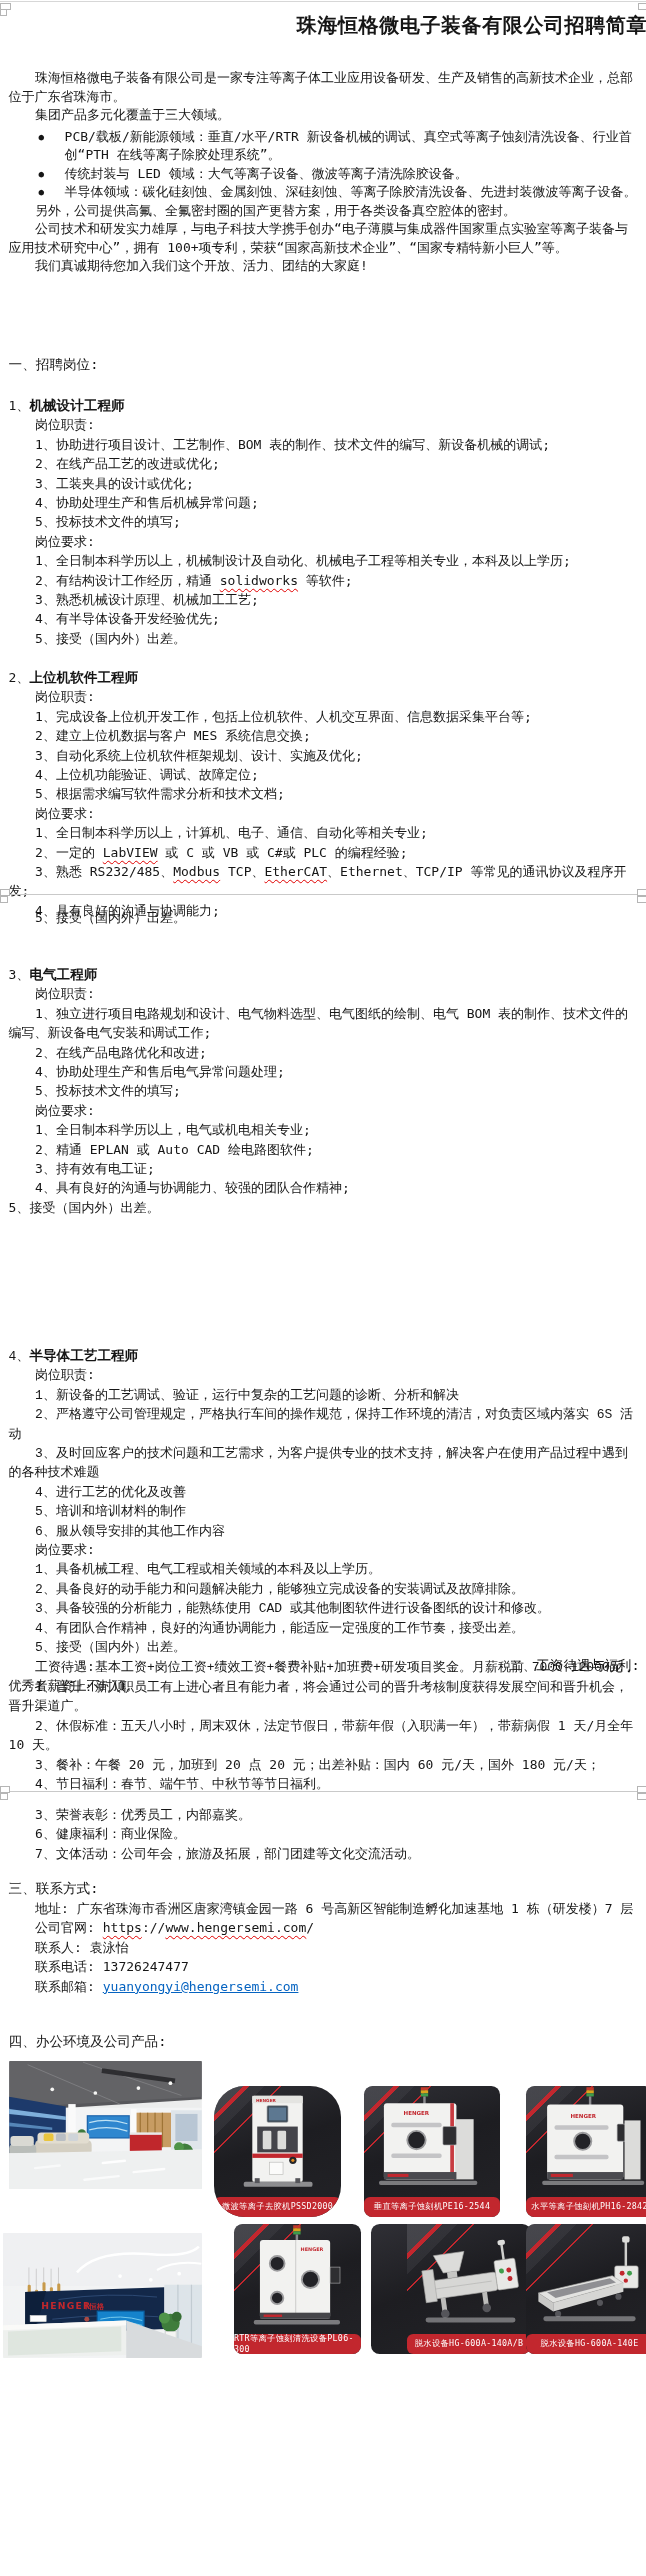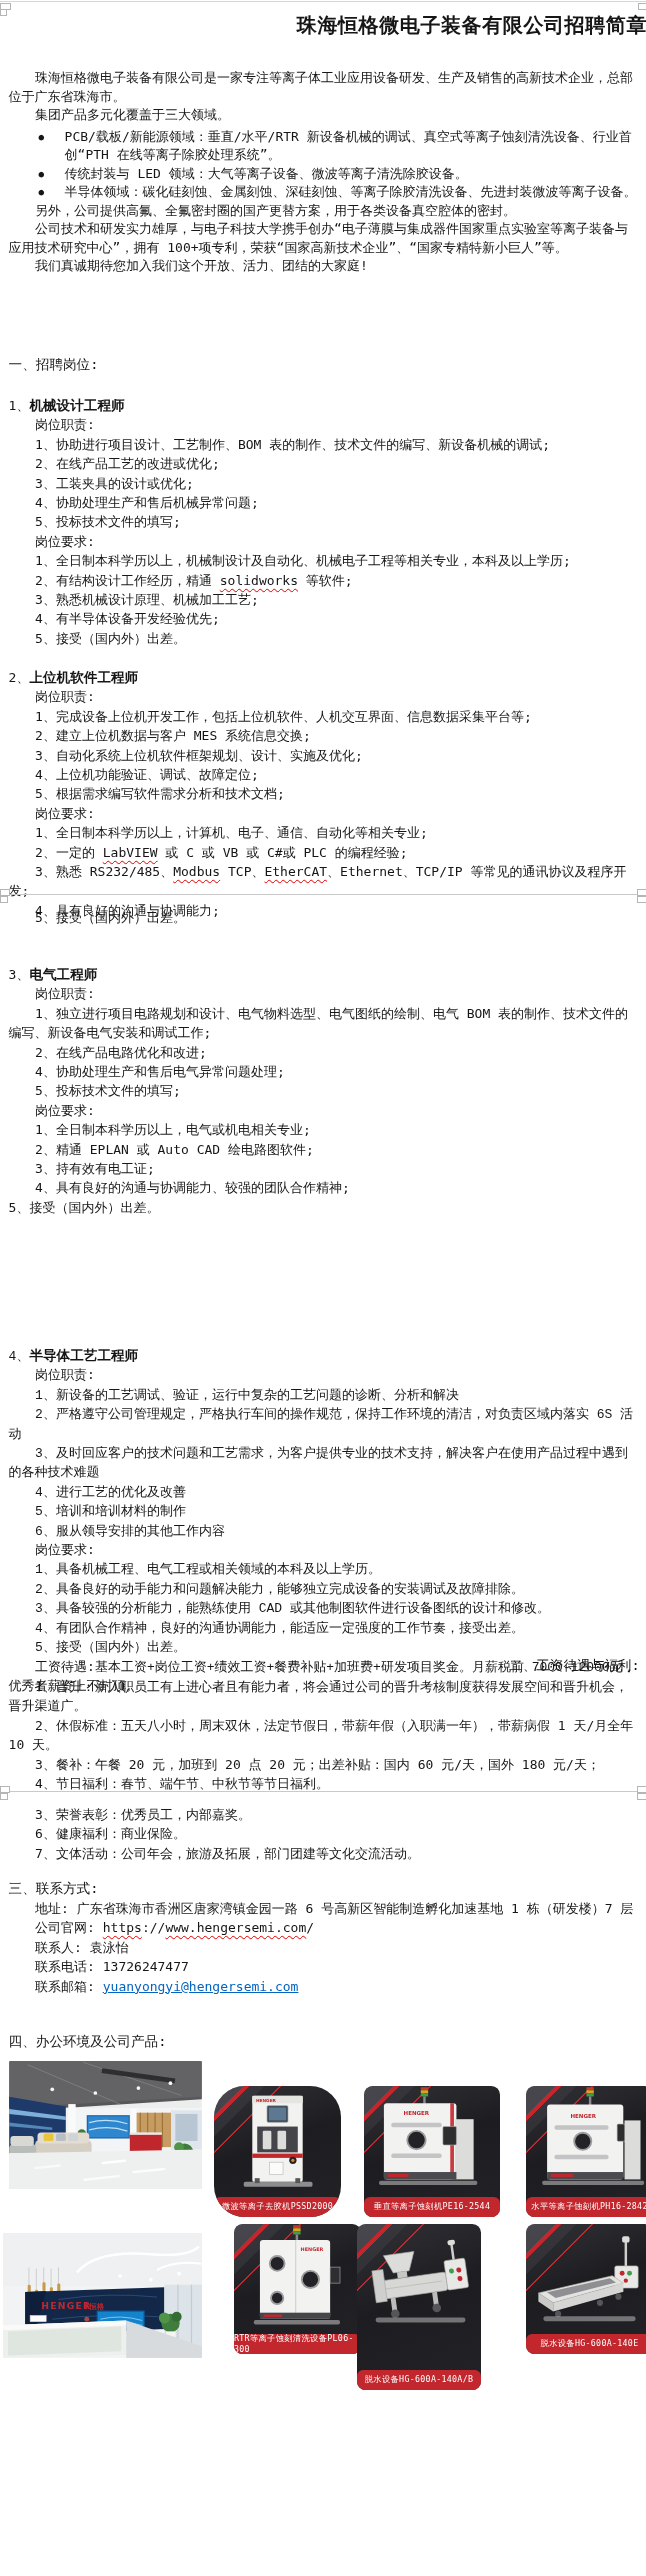--- a/index.html
+++ b/index.html
@@ -376,21 +376,21 @@
         <circle cx="124" cy="90" r="14" fill="#232327" stroke="#9c9c9e" stroke-width="3"></circle>
         <rect x="156" y="70" width="16" height="26" fill="#2e2e31" stroke="#aeaeb0"></rect>
         <rect x="42" y="144" width="114" height="10" fill="#46464a"></rect>
         <rect x="48" y="147" width="30" height="4" fill="#c2272e"></rect>
         <rect x="32" y="156" width="140" height="7" rx="3" fill="#c7c7c9" opacity=".55"></rect>
       </svg>
     </div>
     <div class="plabel">RTR等离子蚀刻清洗设备PL06-300</div>
   </div>
 
-  <div class="pcard" style="left:357px;top:2224px;width:124px;height:166px;">
+  <div class="pcard" style="left:371px;top:2224px;width:124px;height:130px;padding-left:36px;">
     <div class="pimg">
       <svg width="124" height="109" viewBox="0 0 201 177">
         <g transform="rotate(-8 100 100)">
           <polygon points="50,44 100,44 88,74 62,74" fill="#dcdcda" stroke="#ababa9"></polygon>
           <rect x="68" y="74" width="16" height="10" fill="#c6c6c4"></rect>
           <rect x="34" y="84" width="112" height="30" rx="4" fill="#d7d7d5" stroke="#a8a8a6"></rect>
           <line x1="42" y1="98" x2="138" y2="98" stroke="#b2b2b0"></line>
           <rect x="28" y="66" width="18" height="52" fill="#cfcfcd" stroke="#a8a8a6"></rect>
           <rect x="146" y="66" width="34" height="48" rx="3" fill="#e8e8e6" stroke="#aaaaa8"></rect>
           <circle cx="156" cy="84" r="4" fill="#3f9d4b"></circle>

